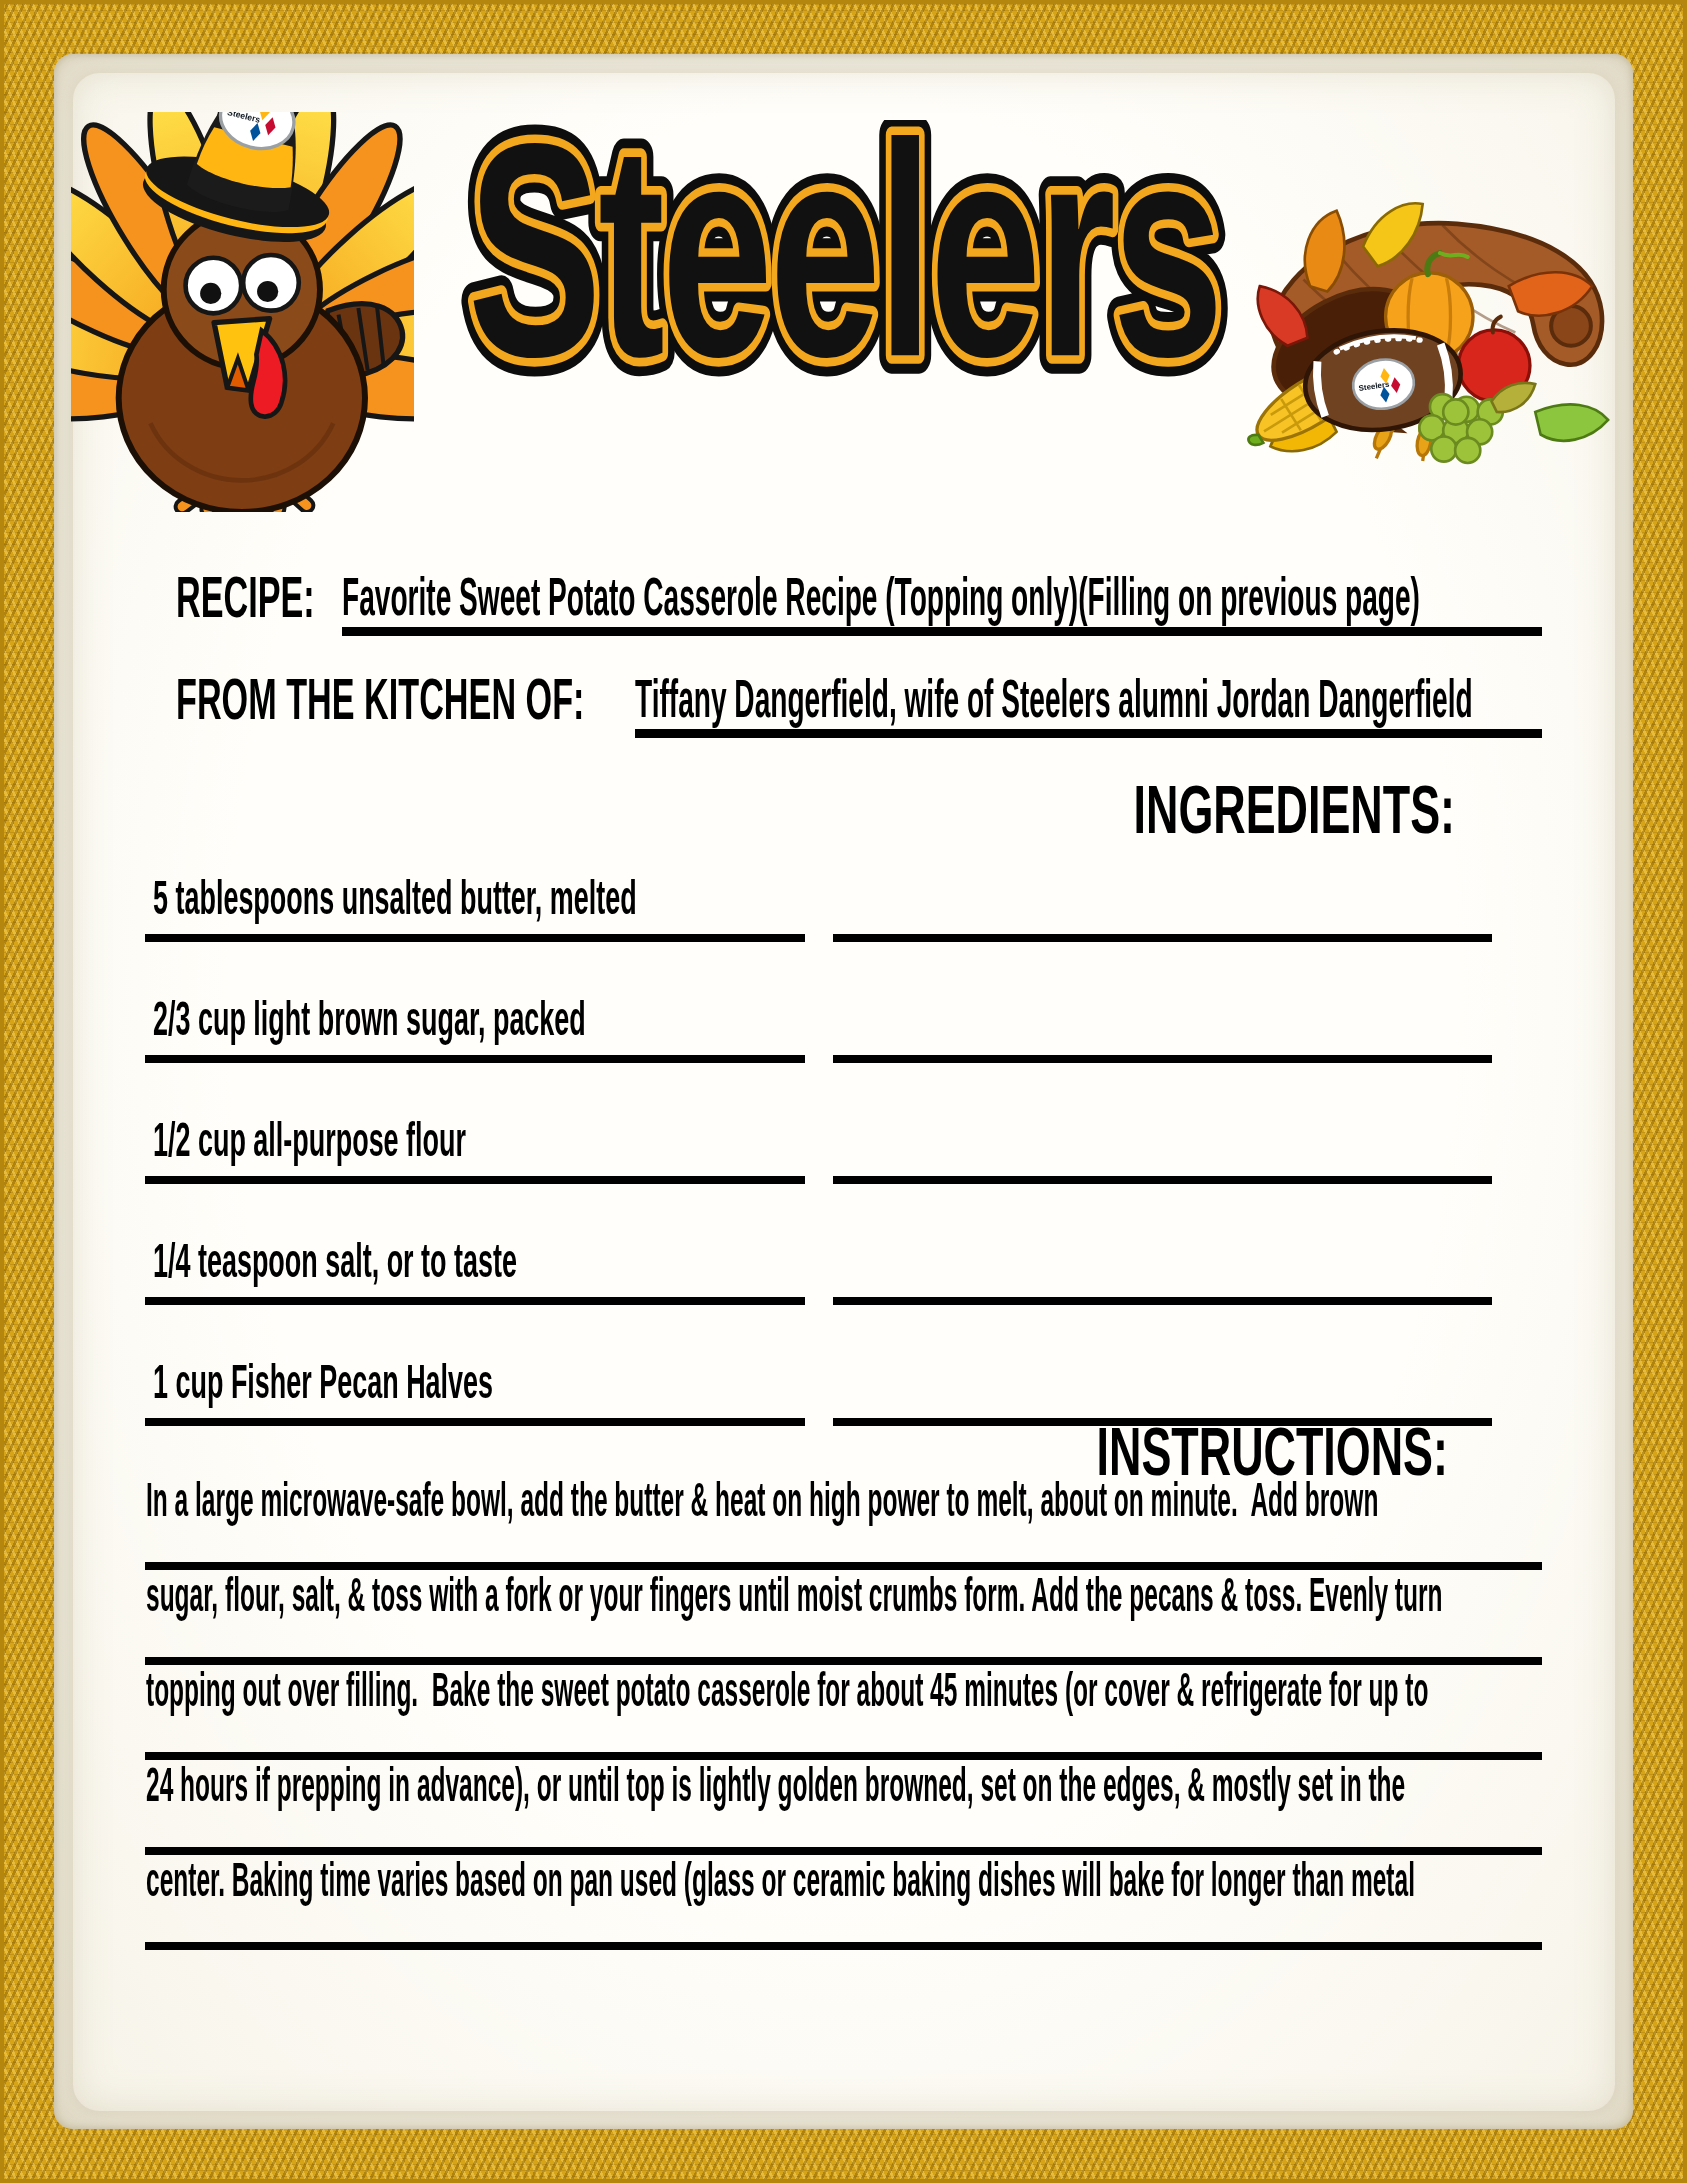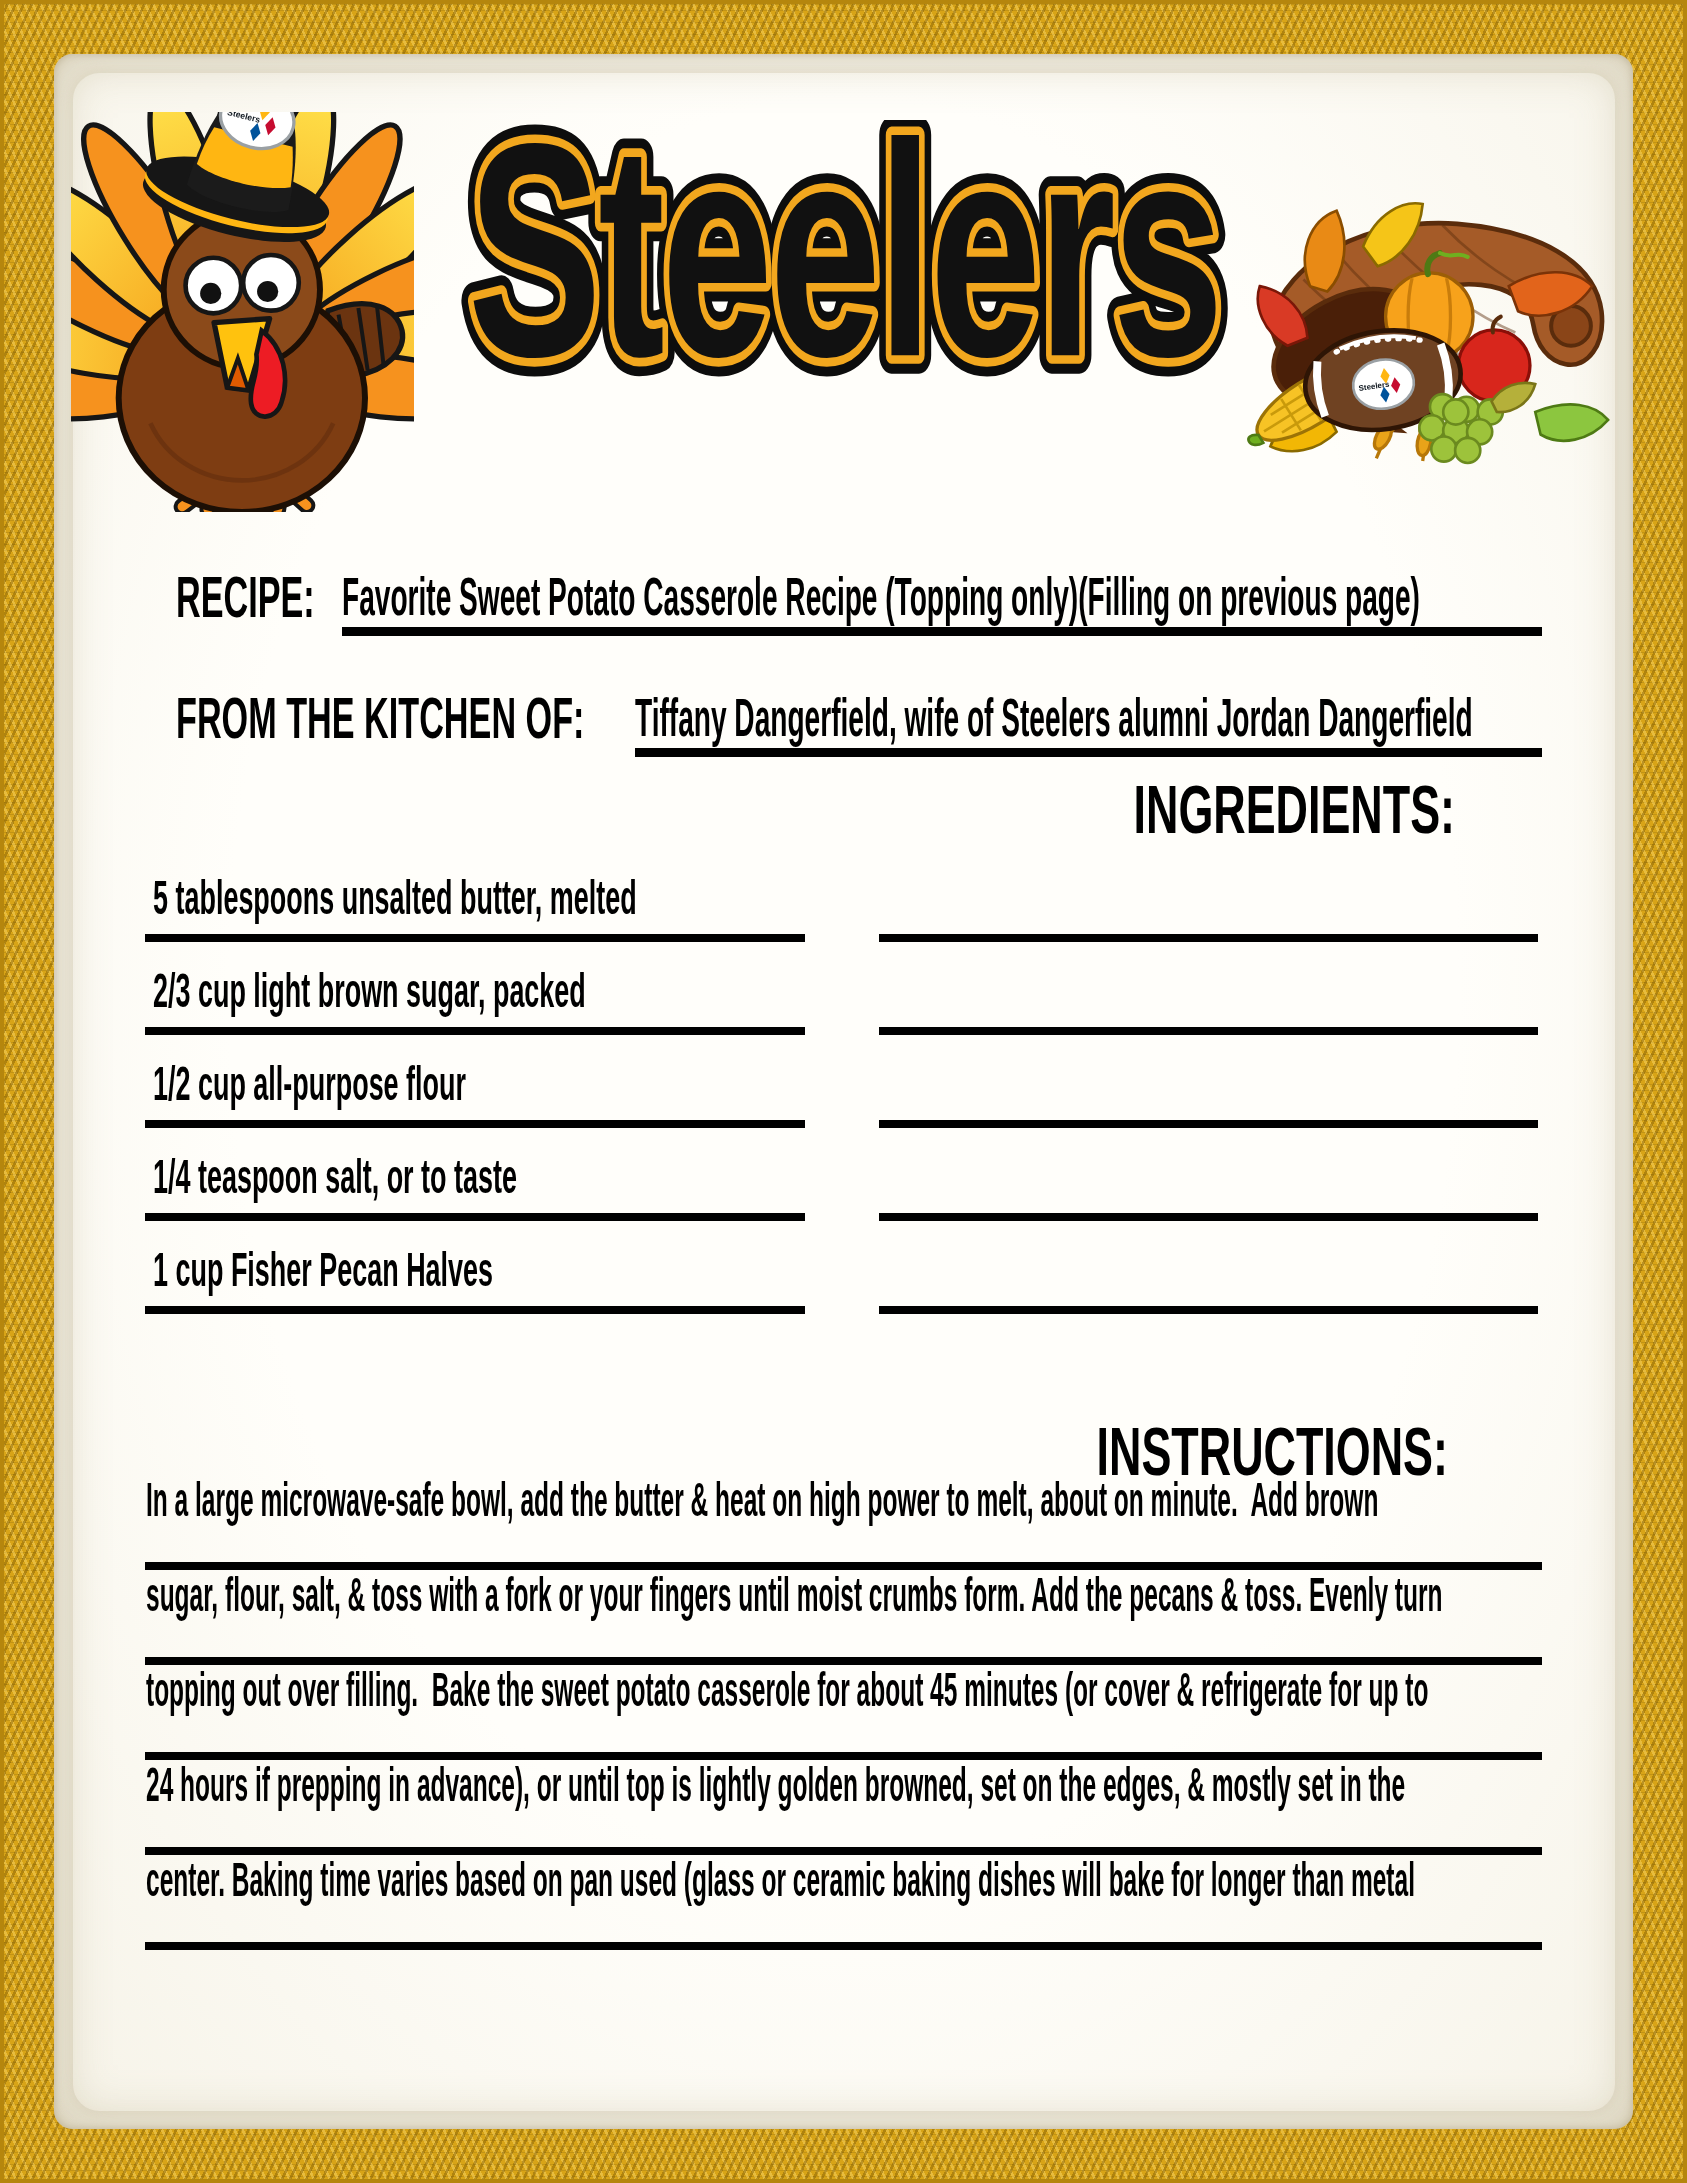--- a/index.html
+++ b/index.html
@@ -33,33 +33,33 @@
   
   .content{position:absolute;left:91px;right:91px;top:0;height:100%;}
 
   .stencil{font-weight:800;color:#000;white-space:pre;display:inline-block;transform-origin:left bottom;}
   .penned{font-weight:700;color:#000;white-space:pre;display:inline-block;transform-origin:left bottom;}
 
   
   .form{position:absolute;top:509px;left:0;right:0;}
   .field-line{position:relative;height:63px;}
   .field-line .label{position:absolute;left:31px;bottom:0;font-size:57px;line-height:57px;transform:scaleX(.60);}
-  .field-line.kitchen{height:58px;margin-top:53px;}
+  .field-line.kitchen{height:58px;margin-top:34px;}
   .rule{height:8.6px;background:#000;margin-top:1.3px;}
   .rule-recipe{margin-left:197px;}
   .rule-kitchen{margin-left:490px;}
   .value{position:absolute;bottom:2.6px;font-size:53px;line-height:53px;transform:scaleX(.53);}
   .value-recipe{left:197px;}
   .value-kitchen{left:490px;}
 
   
   .ingredients{position:absolute;top:721px;left:0;right:0;}
   .sec-heading{text-align:right;line-height:74px;height:74px;}
   .sec-heading .stencil{font-size:69px;line-height:69px;transform:scaleX(.65);transform-origin:center bottom;}
-  .ing-grid{display:grid;grid-template-columns:660px 659px;column-gap:74px;grid-auto-rows:93px;}
+  .ing-grid{display:grid;grid-template-columns:660px 659px;column-gap:74px;grid-auto-rows:93px;gap:28px;}
   .ing-cell{border-bottom:8.6px solid #000;box-sizing:border-box;display:flex;align-items:flex-end;}
   .ing-cell .penned{font-size:49px;line-height:49px;transform:scaleX(.55);margin:0 0 12px 8px;}
 
   
   .instructions{position:absolute;top:1333px;left:0;right:0;margin-top:30px;}
   .instructions .sec-heading{line-height:66px;height:66px;}
   .ins-lines{margin-top:-8px;}
   .ins-line{height:87px;border-bottom:8.6px solid #000;box-sizing:content-box;
     display:flex;align-items:flex-start;}
   .ins-line .penned{font-size:49px;line-height:49px;transform:scaleX(.50);margin:0 0 6.6px 1.3px;}

